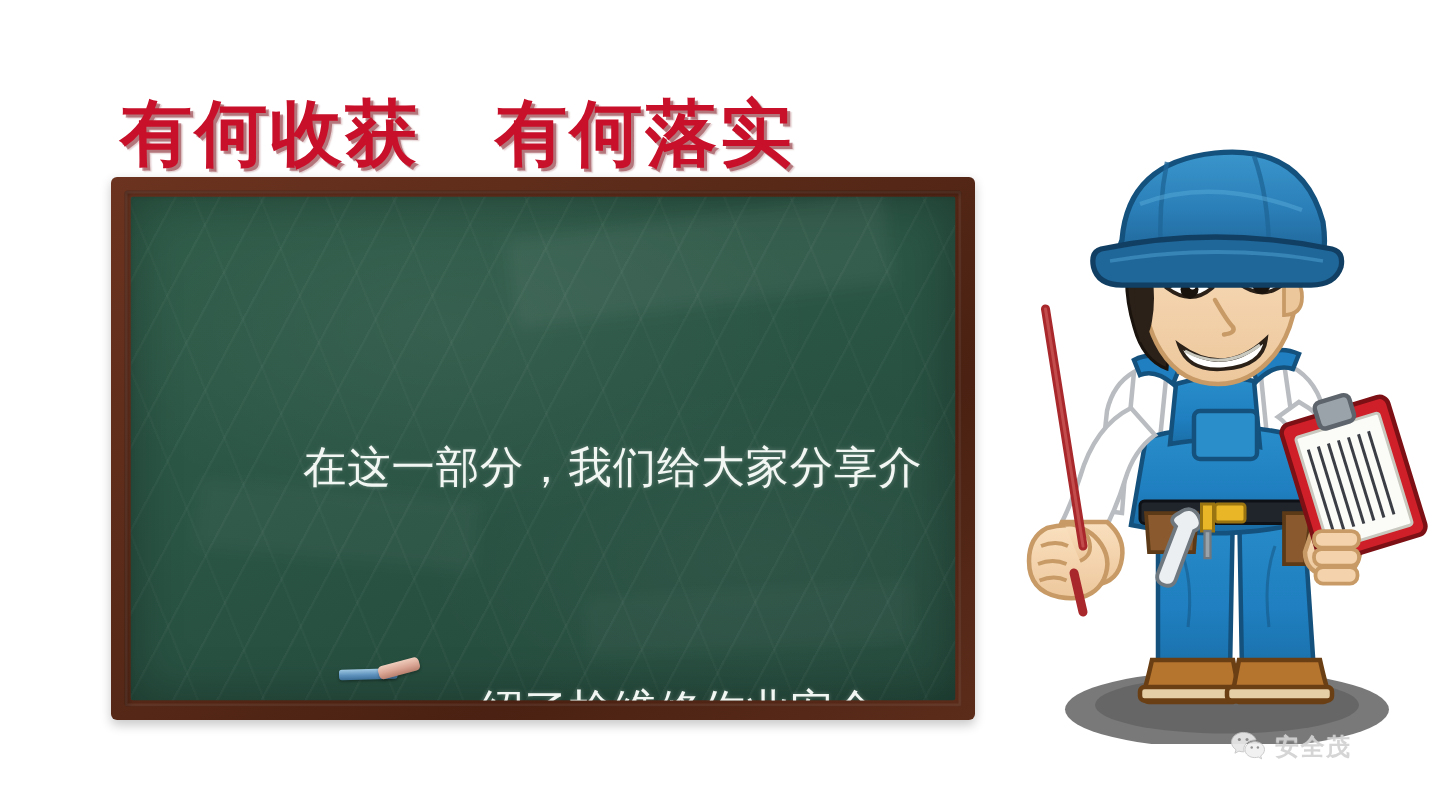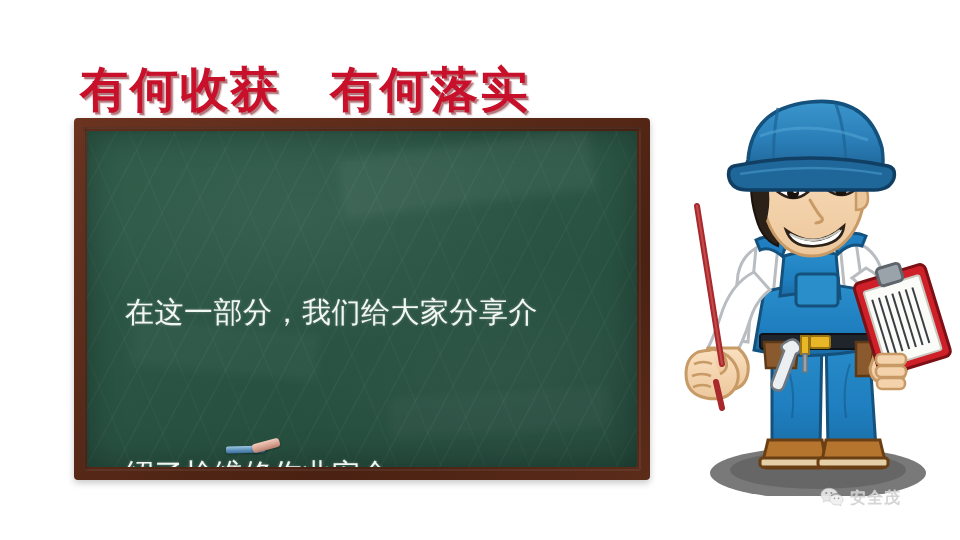--- a/index.html
+++ b/index.html
@@ -61,20 +61,21 @@
     left:13px; top:13px; right:13px; bottom:13px;
     border-radius:2px;
     background:
       repeating-linear-gradient(118deg, rgba(255,255,255,.035) 0px, rgba(255,255,255,.035) 1px, rgba(255,255,255,0) 2px, rgba(255,255,255,0) 26px),
       repeating-linear-gradient(68deg, rgba(255,255,255,.022) 0px, rgba(255,255,255,.022) 1px, rgba(255,255,255,0) 2px, rgba(255,255,255,0) 41px),
       radial-gradient(ellipse 70% 60% at 38% 26%, rgba(255,255,255,.055) 0%, rgba(255,255,255,0) 65%),
       radial-gradient(ellipse 60% 50% at 76% 72%, rgba(255,255,255,.035) 0%, rgba(255,255,255,0) 70%),
       linear-gradient(160deg,#2f5c49 0%, #2a5444 45%, #244a3c 100%);
     box-shadow:inset 0 0 34px rgba(0,0,0,.30);
     overflow:hidden;
+    text-align:right;
   }
   .smudge{position:absolute;pointer-events:none;background:rgba(255,255,255,.05);filter:blur(5px);}
   #smudge1{left:46%;top:4%;width:46%;height:18%;transform:rotate(-7deg);}
   #smudge2{left:8%;top:58%;width:34%;height:14%;transform:rotate(5deg);opacity:.7;}
   #smudge3{left:55%;top:78%;width:40%;height:12%;transform:rotate(-3deg);opacity:.55;}
 
   #board-text{
     position:absolute;
     left:38px; top:46px; right:22px;
     color:#f2f7f3;

